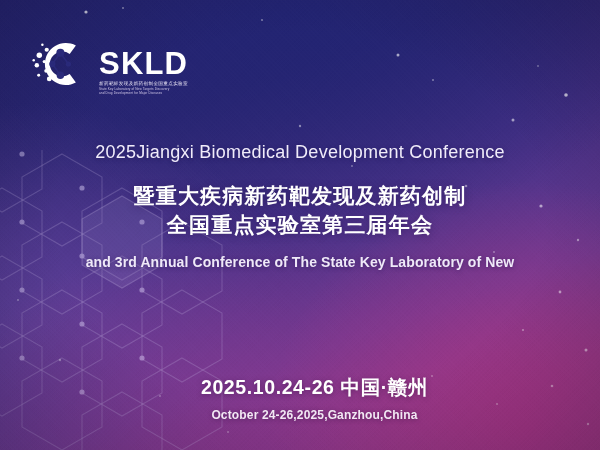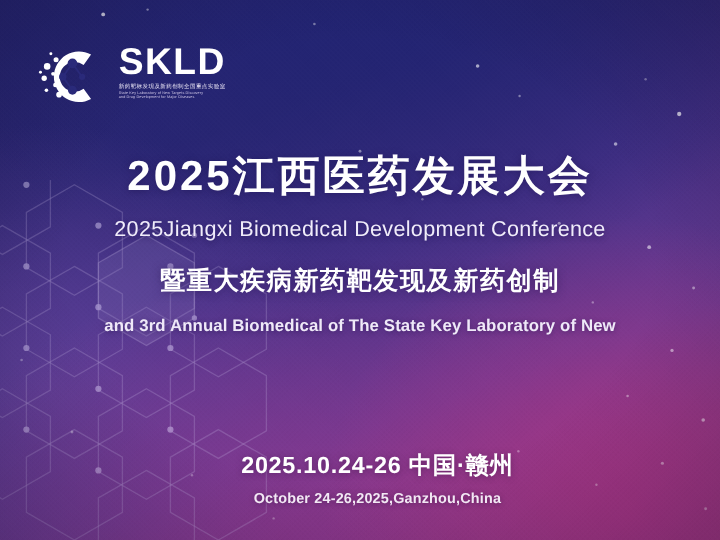--- a/index.html
+++ b/index.html
@@ -37,21 +37,21 @@
     background-image:
       repeating-linear-gradient(45deg, rgba(255,255,255,.045) 0 1px, transparent 1px 3px),
       repeating-linear-gradient(-45deg, rgba(0,0,0,.05) 0 1px, transparent 1px 3px);
   }
 
   
   #logo {
     position: absolute;
     left: 30px; top: 33px;
     display: flex;
-    align-items: flex-start;
+    align-items: flex-end;
     gap: 7px;
   }
   #logo-mark { width: 62px; height: 62px; flex: 0 0 auto; }
   #logo-wordblock { display: flex; flex-direction: column; justify-content: center; padding-top: 4px; }
   #logo-word {
     font-size: 31px;
     font-weight: bold;
     color: #ffffff;
     letter-spacing: 1.2px;
     line-height: .95;
@@ -246,26 +246,26 @@
 
     <div id="logo-wordblock">
       <div id="logo-word">SKLD</div>
       <div id="logo-sub-cn">新药靶标发现及新药创制全国重点实验室</div>
       <div id="logo-sub-en">State Key Laboratory of New Targets Discovery</div>
       <div id="logo-sub-en">and Drug Development for Major Diseases</div>
     </div>
   </div>
 
   <div id="content">
-    <div class="cn-main">2025江西医药发展大会</div>
     <div class="en-main">2025Jiangxi Biomedical Development Conference</div>
 
     <div class="cn-second">暨重大疾病新药靶发现及新药创制</div>
-
-    <div class="en-second">and 3rd Annual Biomedical of  The State Key Laboratory of New</div>
+    <div class="cn-second" style="margin-top:0">全国重点实验室第三届年会</div>
+
+    <div class="en-second">and 3rd Annual Conference of  The State Key Laboratory of New</div>
   </div>
 
   <div id="footer">
     <div class="date-cn">2025.10.24-26 中国·赣州</div>
     <div class="date-en">October 24-26,2025,Ganzhou,China</div>
   </div>
 
 </div>
 
 </body></html>

